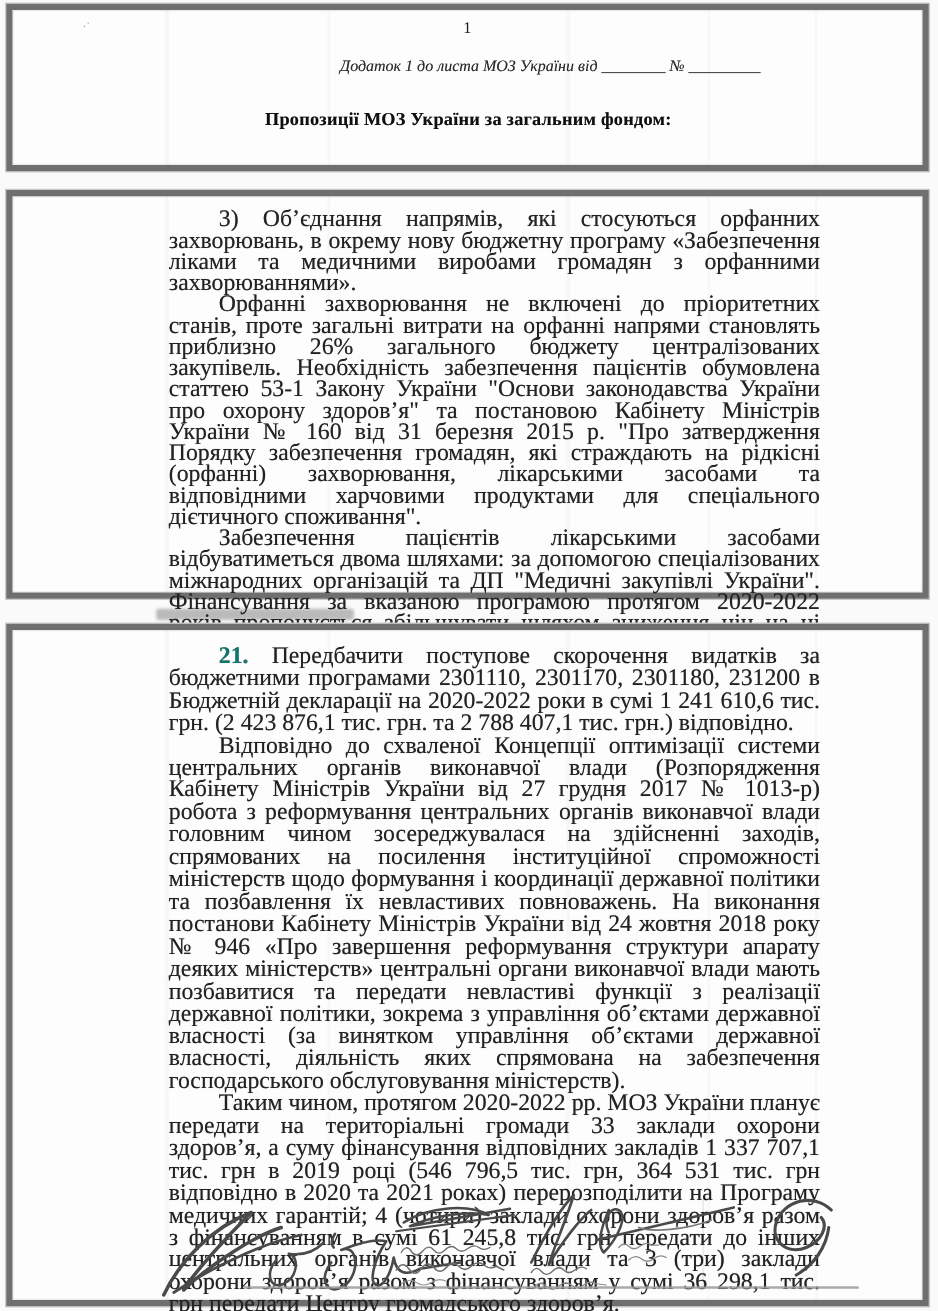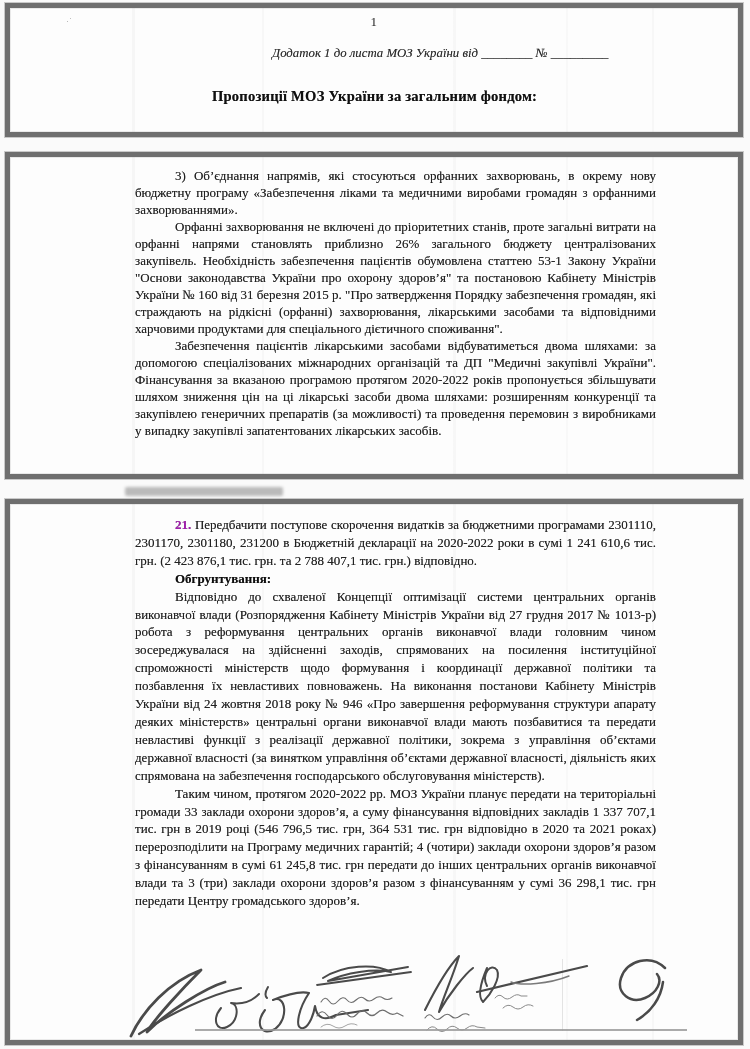--- a/index.html
+++ b/index.html
@@ -31,25 +31,25 @@
     text-shadow:0 0 .5px rgba(50,50,50,.5);
   }
   .heading{
     margin:27px 0 0 202px;font-weight:bold;font-size:14.6px;color:#101010;
     text-shadow:0 0 .5px rgba(20,20,20,.55);letter-spacing:.2px;
   }
   .textcol{position:absolute;left:125px;top:10px;width:521px;}
   .panel3 .textcol{top:12px;}
   .para{
     margin:0;text-align:justify;text-indent:40px;
-    font-size:13px;line-height:17px;color:#222;
+    font-size:19px;line-height:17px;color:#222;
     text-shadow:0 0 .55px rgba(45,45,45,.6);
   }
   .panel3 .para{line-height:17.9px;}
-  .para b{color:#a21caf;font-family:Liberation Serif, serif;}
+  .para b{color:#0f766e;font-family:Liberation Serif, serif;}
   .para.bold-line{font-weight:bold;color:#0e0e0e;}
   .smudge{
     position:absolute;left:125px;top:487px;width:158px;height:9px;
     background:rgba(90,90,90,.4);filter:blur(1.4px);border-radius:2px;
   }
   .tickmark{
     position:absolute;left:56px;top:9px;width:14px;height:8px;color:#9a9a9a;
     font-size:9px;line-height:8px;
   }
   .signatures{position:absolute;left:115px;top:448px;width:570px;height:88px;}
@@ -80,21 +80,20 @@
     <div class="textcol">
       <p class="para">3) Об’єднання напрямів, які стосуються орфанних захворювань, в окрему нову бюджетну програму «Забезпечення ліками та медичними виробами громадян з орфанними захворюваннями».</p>
       <p class="para">Орфанні захворювання не включені до пріоритетних станів, проте загальні витрати на орфанні напрями становлять приблизно 26% загального бюджету централізованих закупівель. Необхідність забезпечення пацієнтів обумовлена статтею 53-1 Закону України "Основи законодавства України про охорону здоров’я" та постановою Кабінету Міністрів України № 160 від 31 березня 2015 р. "Про затвердження Порядку забезпечення громадян, які страждають на рідкісні (орфанні) захворювання, лікарськими засобами та відповідними харчовими продуктами для спеціального дієтичного споживання".</p>
       <p class="para">Забезпечення пацієнтів лікарськими засобами відбуватиметься двома шляхами: за допомогою спеціалізованих міжнародних організацій та ДП "Медичні закупівлі України". Фінансування за вказаною програмою протягом 2020-2022 років пропонується збільшувати шляхом зниження цін на ці лікарські засоби двома шляхами: розширенням конкуренції та закупівлею генеричних препаратів (за можливості) та проведення перемовин з виробниками у випадку закупівлі запатентованих лікарських засобів.</p>
     </div>
   </section>
 
   <section class="panel panel3">
     <div class="textcol">
       <p class="para"><b>21.</b> <span>Передбачити поступове скорочення видатків за бюджетними програмами 2301110, 2301170, 2301180, 231200 в Бюджетній декларації на 2020-2022 роки в сумі 1 241 610,6 тис. грн. (2 423 876,1 тис. грн. та 2 788 407,1 тис. грн.) відповідно.</span></p>
-      <p class="para bold-line">Обгрунтування:</p>
       <p class="para">Відповідно до схваленої Концепції оптимізації системи центральних органів виконавчої влади (Розпорядження Кабінету Міністрів України від 27 грудня 2017 № 1013-р) робота з реформування центральних органів виконавчої влади головним чином зосереджувалася на здійсненні заходів, спрямованих на посилення інституційної спроможності міністерств щодо формування і координації державної політики та позбавлення їх невластивих повноважень. На виконання постанови Кабінету Міністрів України від 24 жовтня 2018 року № 946 «Про завершення реформування структури апарату деяких міністерств» центральні органи виконавчої влади мають позбавитися та передати невластиві функції з реалізації державної політики, зокрема з управління об’єктами державної власності (за винятком управління об’єктами державної власності, діяльність яких спрямована на забезпечення господарського обслуговування міністерств).</p>
       <p class="para">Таким чином, протягом 2020-2022 рр. МОЗ України планує передати на територіальні громади 33 заклади охорони здоров’я, а суму фінансування відповідних закладів 1 337 707,1 тис. грн в 2019 році (546 796,5 тис. грн, 364 531 тис. грн відповідно в 2020 та 2021 роках) перерозподілити на Програму медичних гарантій; 4 (чотири) заклади охорони здоров’я разом з фінансуванням в сумі 61 245,8 тис. грн передати до інших центральних органів виконавчої влади та 3 (три) заклади охорони здоров’я разом з фінансуванням у сумі 36 298,1 тис. грн передати Центру громадського здоров’я.</p>
     </div>
 
     <div class="foldline"></div>
 
     <svg class="signatures" viewBox="0 0 570 88" aria-hidden="true">
       <g fill="none" stroke="#4a4a4a" stroke-linecap="round" stroke-linejoin="round">
 
         <g>

